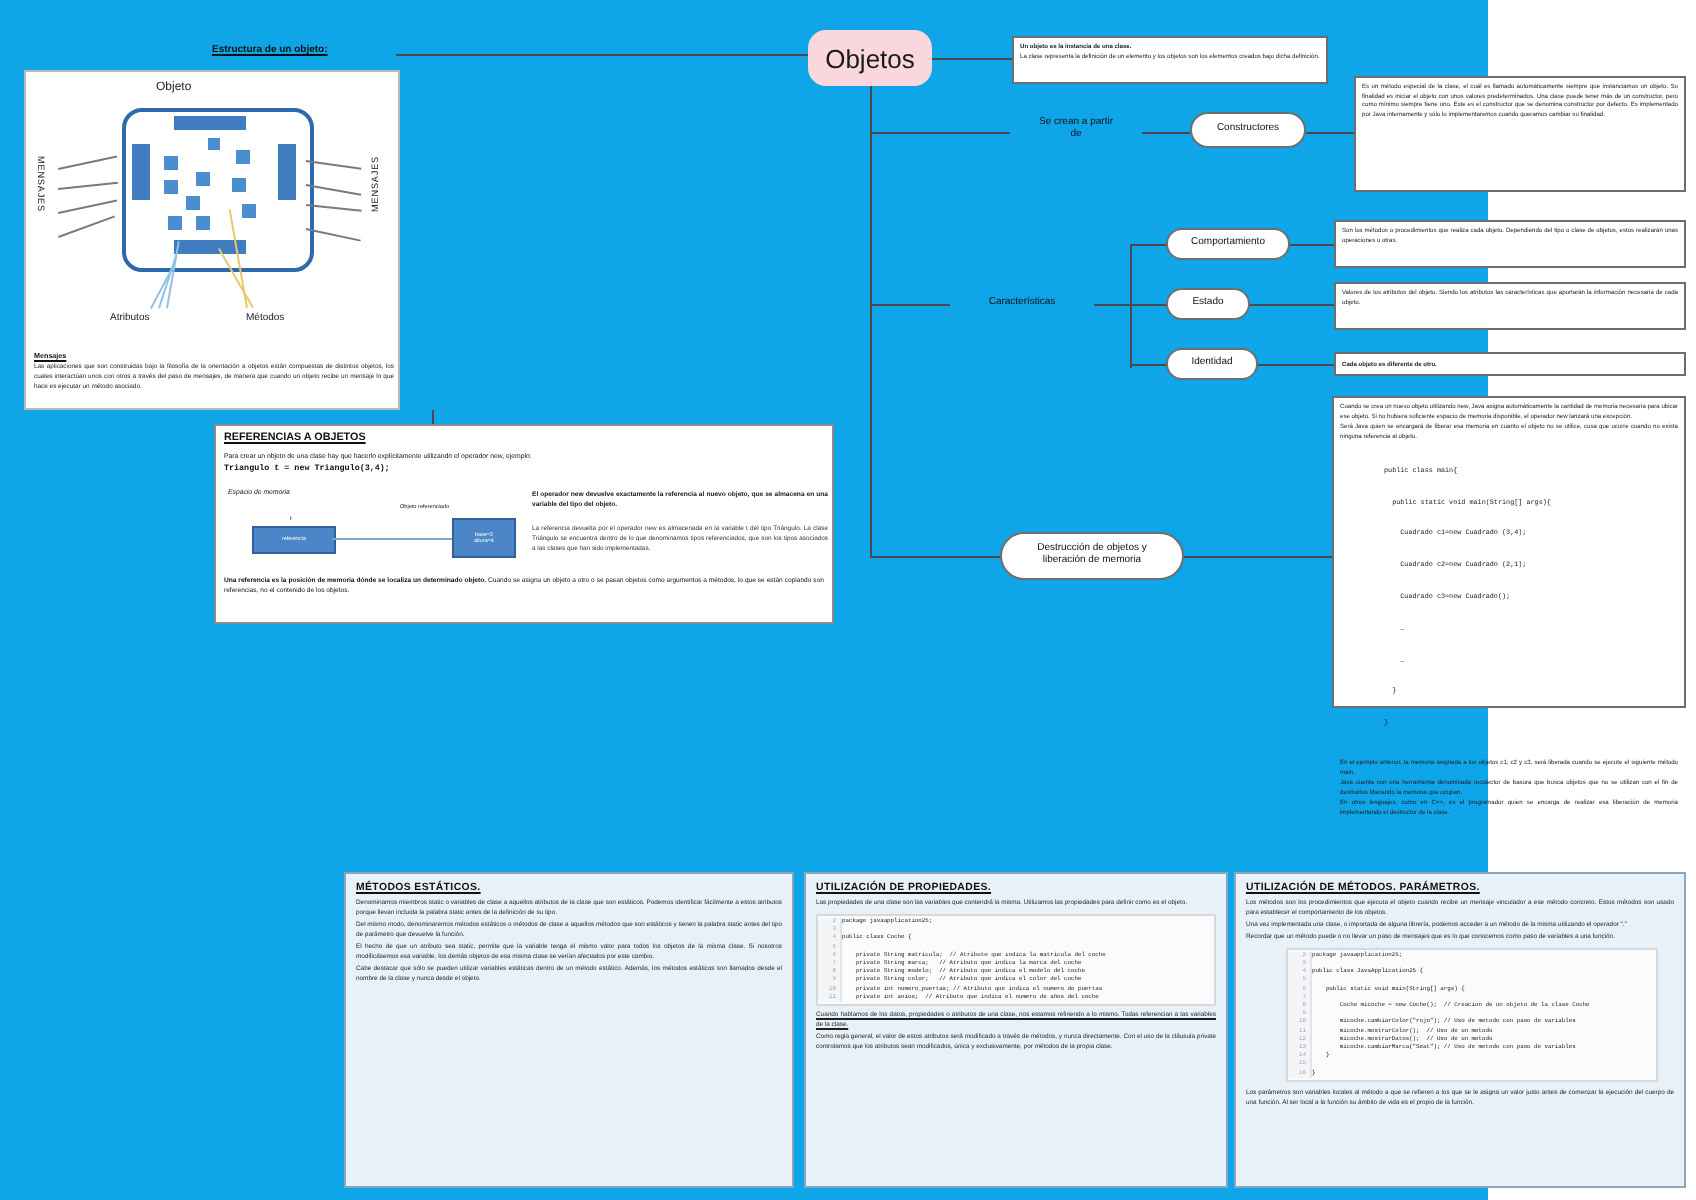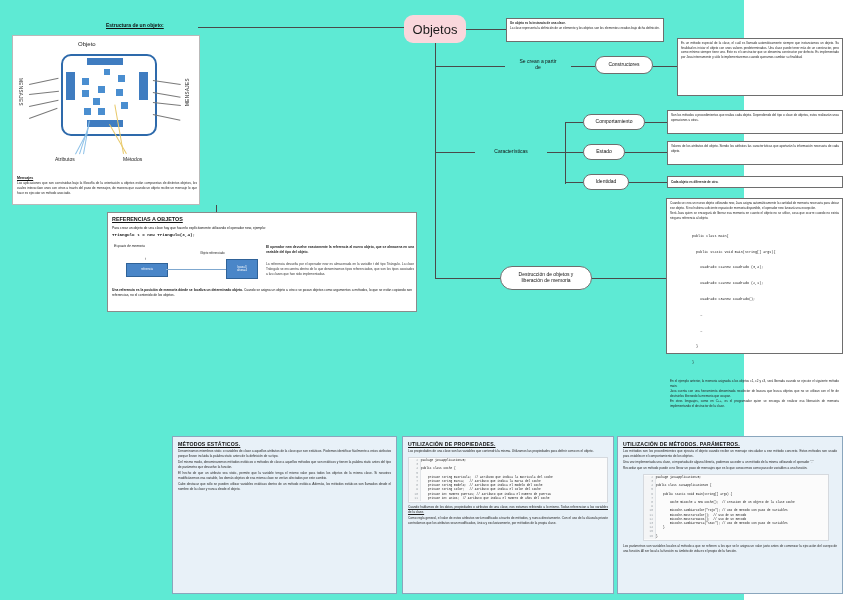--- a/index.html
+++ b/index.html
@@ -1,17 +1,17 @@
 <!DOCTYPE html>
 <html><head>
 <meta charset="utf-8">
 <style>
   html,body{margin:0;padding:0;background:#fff;}
   body{width:848px;height:600px;font-family:"Liberation Sans",sans-serif;color:#111;overflow:hidden;}
-  #page{position:relative;width:744px;height:600px;background:#5eead4;}
+  #page{position:relative;width:744px;height:600px;background:#0ea5e9;}
   .box{position:absolute;box-sizing:border-box;border:1px solid #6e6e6e;background:#fff;}
   .txt{position:absolute;box-sizing:border-box;}
   .ln{position:absolute;background:#4a4a4a;}
   .hl{height:1px;}
   .vl{width:1px;}
   .node{position:absolute;box-sizing:border-box;border:1px solid #6e6e6e;border-radius:14px;background:#fff;
         display:flex;align-items:center;justify-content:center;text-align:center;line-height:1.15;}
   .pink{position:absolute;background:#f9d7dc;border-radius:9px;display:flex;align-items:center;justify-content:center;}
   .pink span{font-size:13px;color:#1b1b1b;}
   .note{position:absolute;box-sizing:border-box;border:1px solid #6e6e6e;background:#fff;padding:2px 3px;

